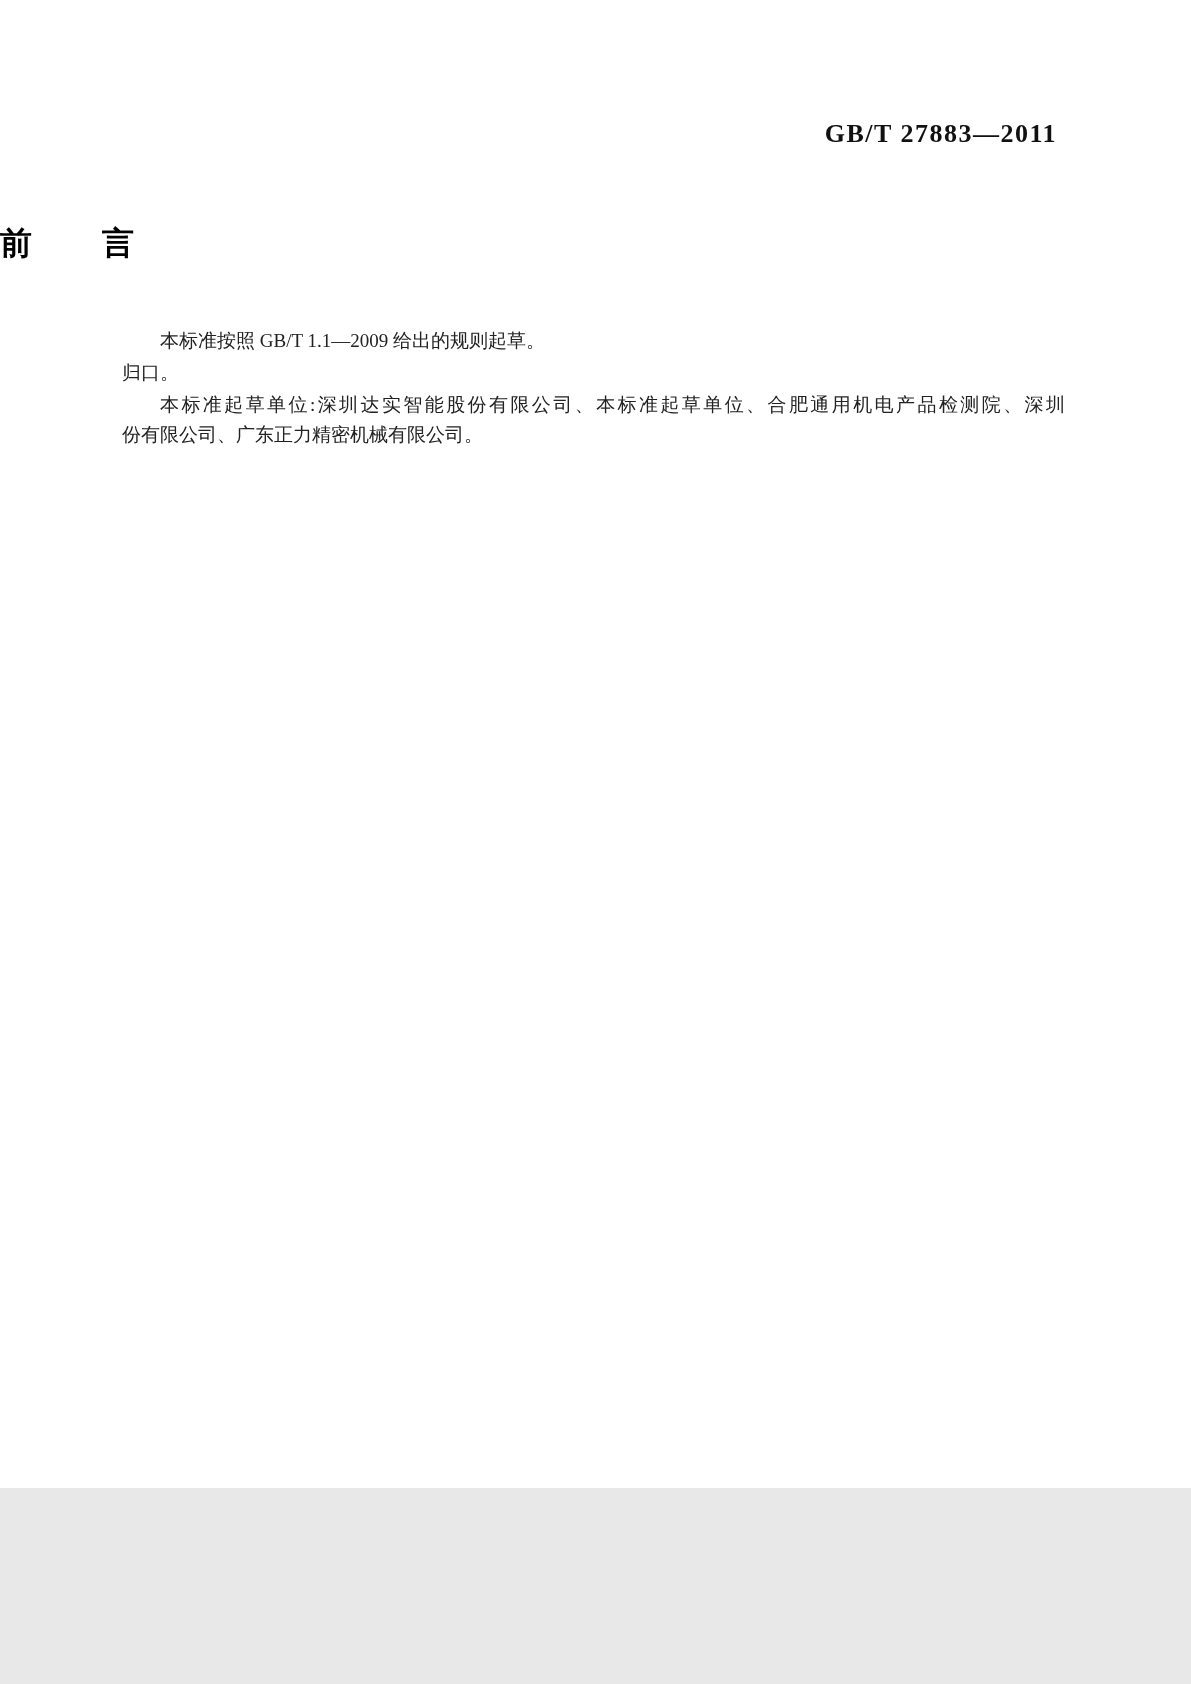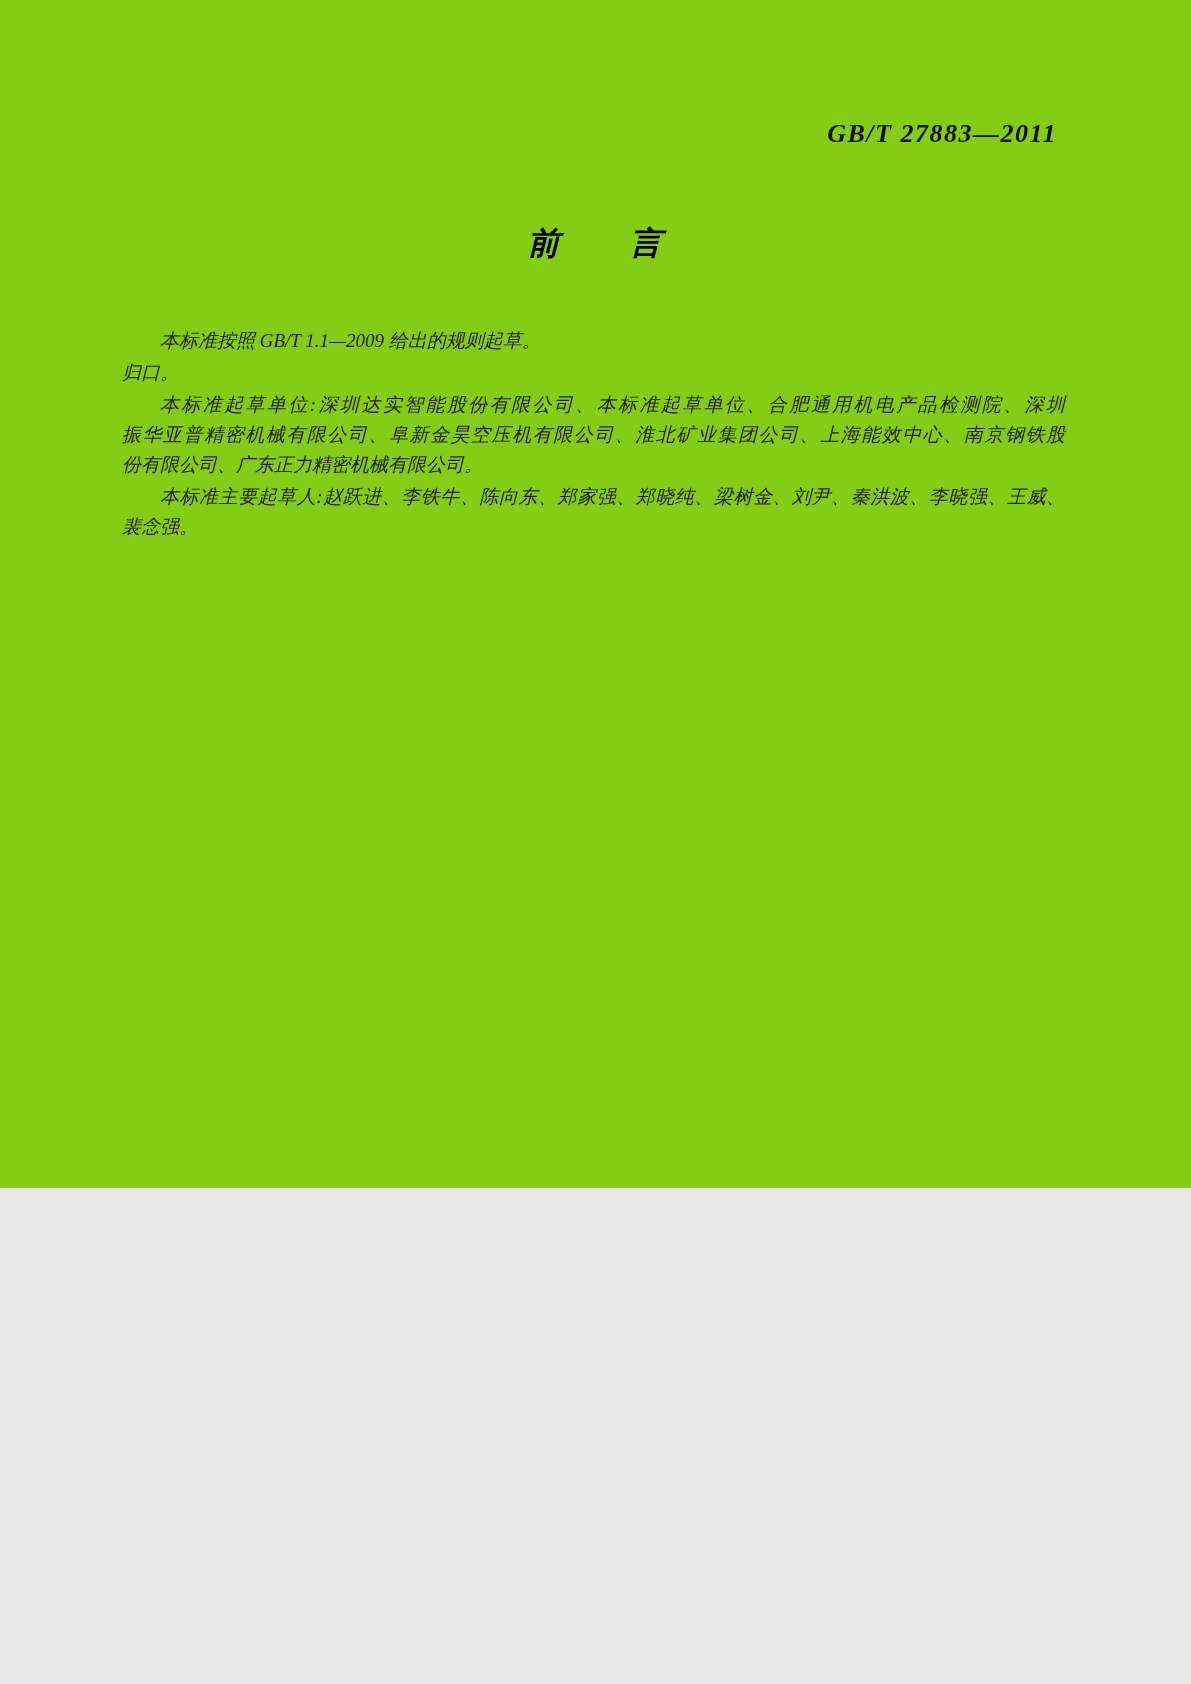--- a/index.html
+++ b/index.html
@@ -3,45 +3,44 @@
 <meta charset="utf-8">
 <style>
   html, body {
     margin: 0;
     padding: 0;
     background: #e8e8e8;
   }
   .page {
     position: relative;
     width: 1191px;
-    height: 1188px;
+    height: 1488px;
     margin: 0 auto;
-    background: #84cc16;
+    background: #ffffff;
     overflow: hidden;
     font-family: "Liberation Serif", serif;
     color: #1f1f1f;
-    font-style: italic;
   }
   .doc-number {
     position: absolute;
     top: 119px;
     right: 134px;
     font-family: "Liberation Serif", serif;
     font-weight: bold;
     font-size: 26px;
     letter-spacing: 1.5px;
     color: #111111;
     white-space: nowrap;
   }
   .doc-title {
     position: absolute;
     top: 222px;
     left: 0;
     width: 100%;
-    text-align: center;
+    text-align: left;
     font-family: "Liberation Sans", sans-serif;
     font-weight: bold;
     font-size: 32px;
     color: #000000;
     letter-spacing: 2px;
     white-space: pre;
   }
   .foreword {
     position: absolute;
     top: 326px;
@@ -85,24 +84,19 @@
 
   <div class="foreword">
       <div class="para">
         <div class="line indent">本标准按照 GB/T 1.1—2009 给出的规则起草。</div>
       </div>
       <div class="para">
         <div class="line">归口。</div>
       </div>
       <div class="para">
         <div class="line indent wrapfill">本标准起草单位:深圳达实智能股份有限公司、本标准起草单位、合肥通用机电产品检测院、深圳</div>
-        <div class="line wrapfill">振华亚普精密机械有限公司、阜新金昊空压机有限公司、淮北矿业集团公司、上海能效中心、南京钢铁股</div>
         <div class="line">份有限公司、广东正力精密机械有限公司。</div>
-      </div>
-      <div class="para">
-        <div class="line indent wrapfill">本标准主要起草人:赵跃进、李铁牛、陈向东、郑家强、郑晓纯、梁树金、刘尹、秦洪波、李晓强、王威、</div>
-        <div class="line">裴念强。</div>
       </div>
     </div>
 
   <div class="page-number">I</div>
 
 </div>
 
 </body></html>

